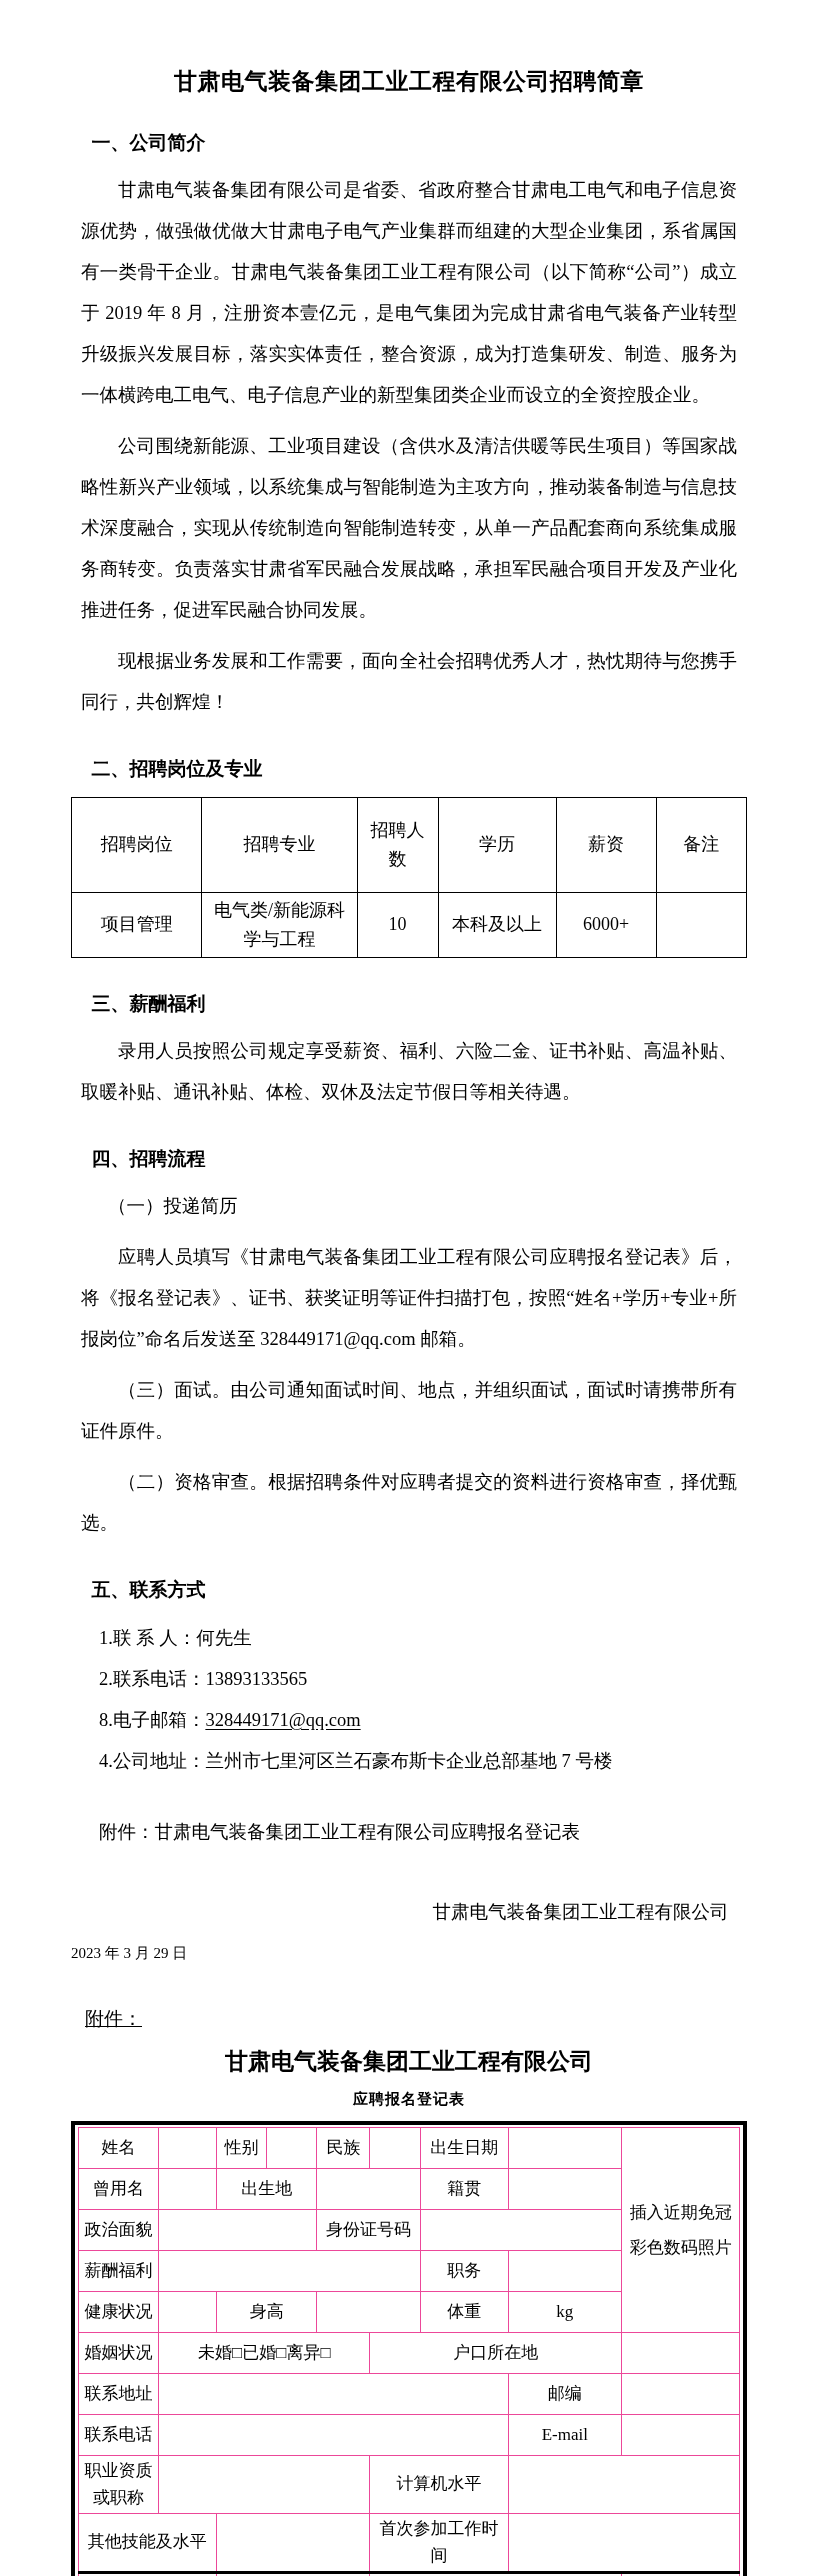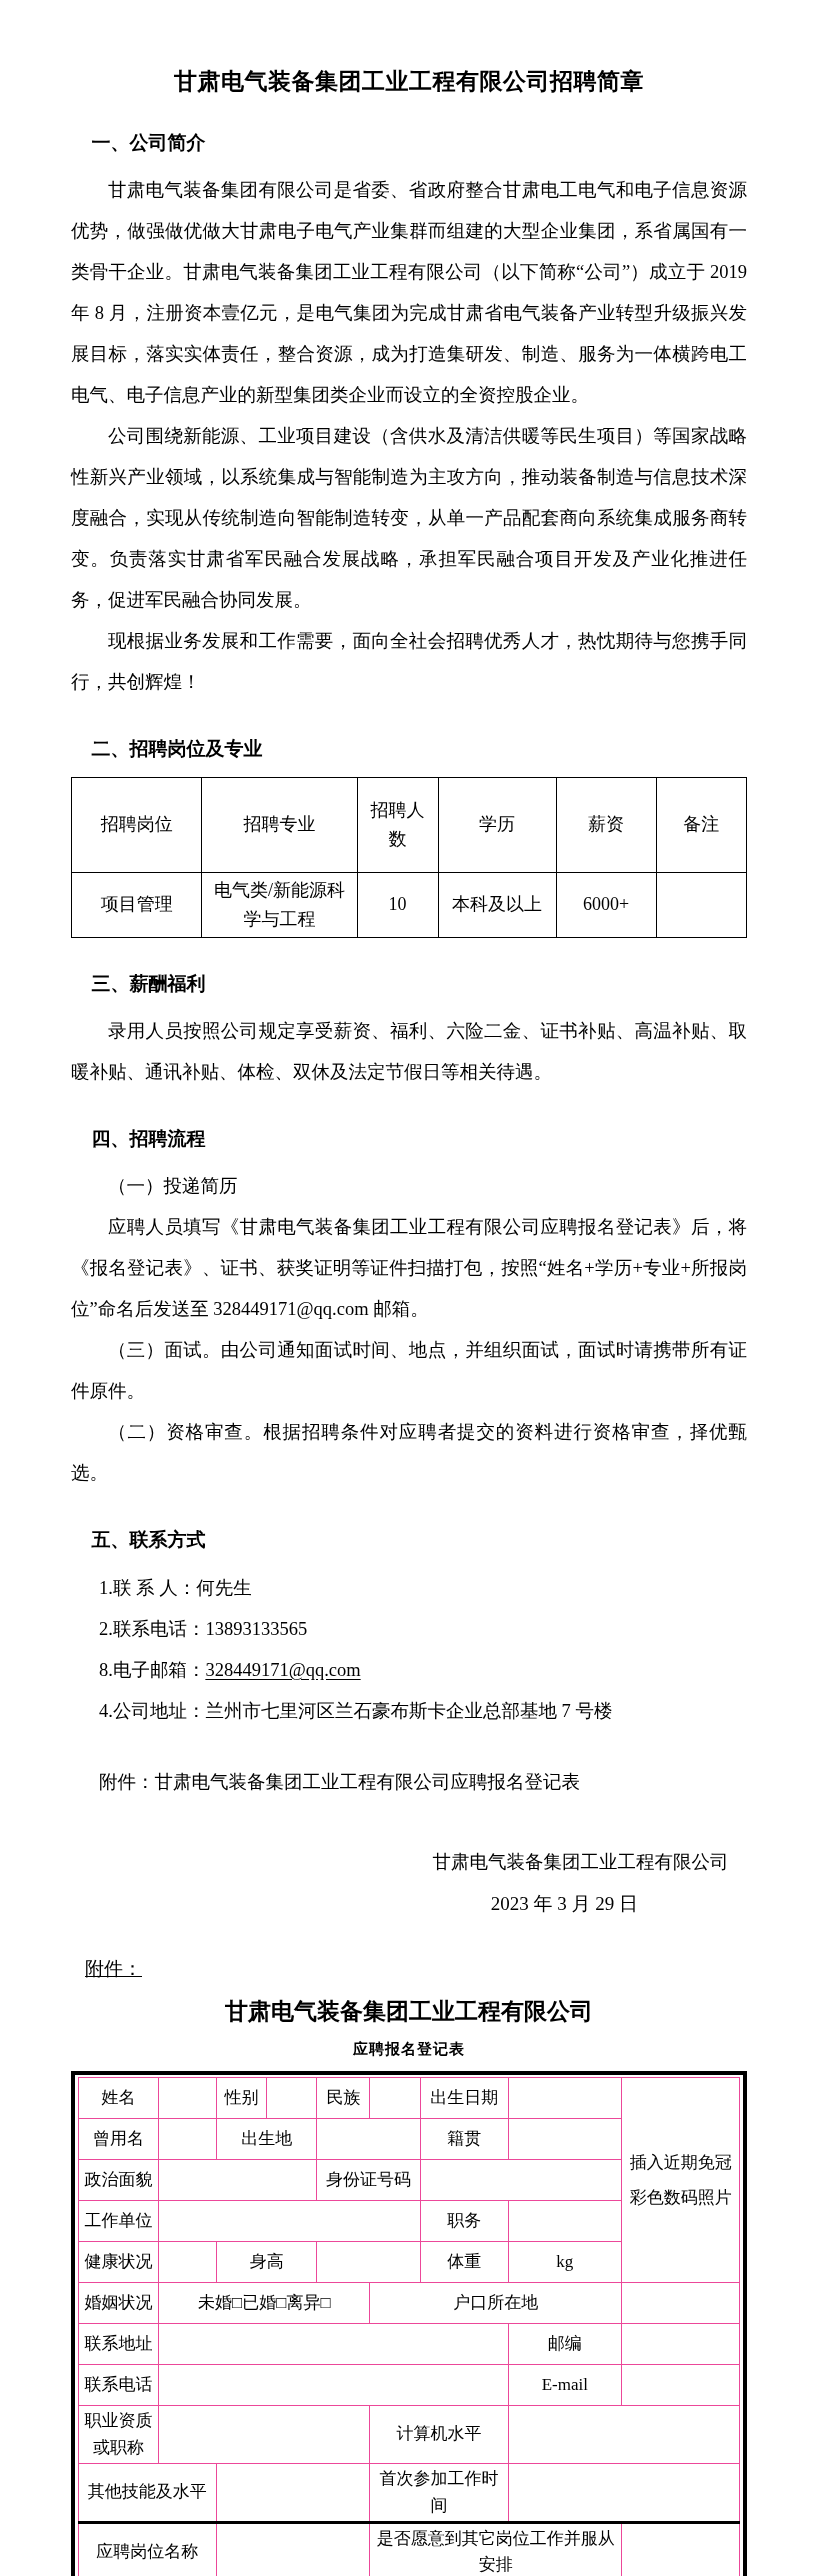--- a/index.html
+++ b/index.html
@@ -2,27 +2,27 @@
 <html style="font-size:8.2px"><head>
 <meta charset="utf-8">
 <style>
   * { box-sizing: border-box; }
   html,body { margin:0; padding:0; background:#ffffff; }
   body { width:818px; min-height:3715px; font-family:"Liberation Serif","DejaVu Serif",serif; color:#000; }
   .page { width:818px; min-height:3715px; padding:66px 71px 20.6px 71px; background:#fff; }
 
   .doc-title { font-size:23px; font-weight:bold; text-align:center; margin:0 0 5.2px 0; letter-spacing:0.5px; }
   h2.sec { font-size:19px; font-weight:bold; margin:33px 0 14.4px 0; text-indent:20.6px; }
-  p.body { font-size:18.5px; line-height:41px; text-indent:37px; text-align:justify; margin:0; }
+  p.body { font-size:18.5px; line-height:41px; text-indent:37px; text-align:justify; margin:10px; }
   p.sub { font-size:18.5px; line-height:41px; text-indent:37px; margin:0; }
   p.contact { font-size:18.5px; line-height:41px; text-indent:28px; margin:0; }
   .u { text-decoration:underline; text-underline-offset:3.1px; }
   p.attach-line { font-size:18.5px; line-height:41px; text-indent:28px; margin:30px 0 0 0; }
   p.signer { font-size:18.5px; line-height:41px; margin:39px 0 0 0; text-align:right; padding-right:18.5px; }
-  p.sign-date { font-size:19px; line-height:41px; margin:0; text-align:right; padding-right:109px; }
+  p.sign-date { font-size:15px; line-height:41px; margin:0; text-align:left; padding-right:109px; }
 
   
   table.jobs { width:100%; border-collapse:collapse; table-layout:fixed; margin-top:8.2px;border-radius:29px; }
   table.jobs th, table.jobs td { border:1px solid #000; font-weight:normal; font-size:18px; text-align:center; vertical-align:middle; padding:3.1px 5.2px; line-height:1.6; }
   table.jobs th { height:95px; }
   table.jobs td { height:52px; }
 
   
   .attach-label { font-size:19px; line-height:41px; margin:24px 0 0 14px;text-decoration:underline; }
   .form-title1 { font-size:23px; font-weight:bold; text-align:center; margin:7.2px 0 0 0; }
@@ -137,21 +137,21 @@
       <td>籍贯</td>
       <td></td>
     </tr>
     <tr class="h80">
       <td>政治面貌</td>
       <td colspan="3"></td>
       <td colspan="2">身份证号码</td>
       <td colspan="2"></td>
     </tr>
     <tr class="h80">
-      <td>工作单位</td>
+      <td>薪酬福利</td>
       <td colspan="5"></td>
       <td>职务</td>
       <td></td>
     </tr>
     <tr class="h80">
       <td>健康状况</td>
       <td></td>
       <td colspan="2">身高</td>
       <td colspan="2"></td>
       <td>体重</td>

